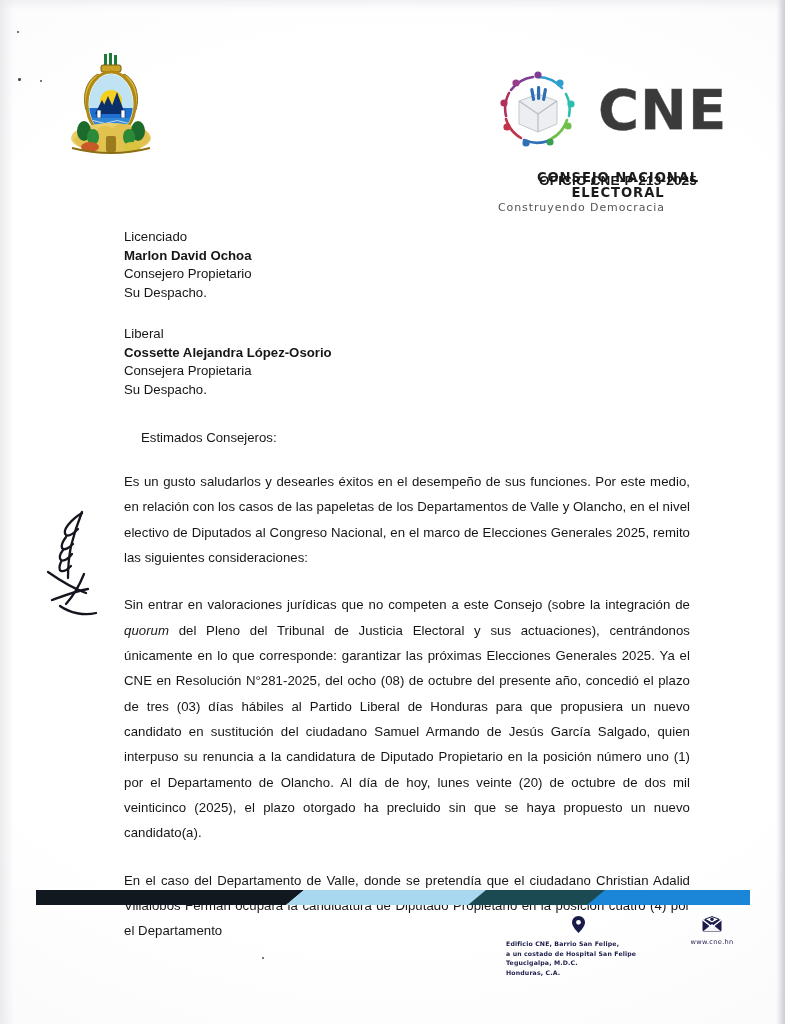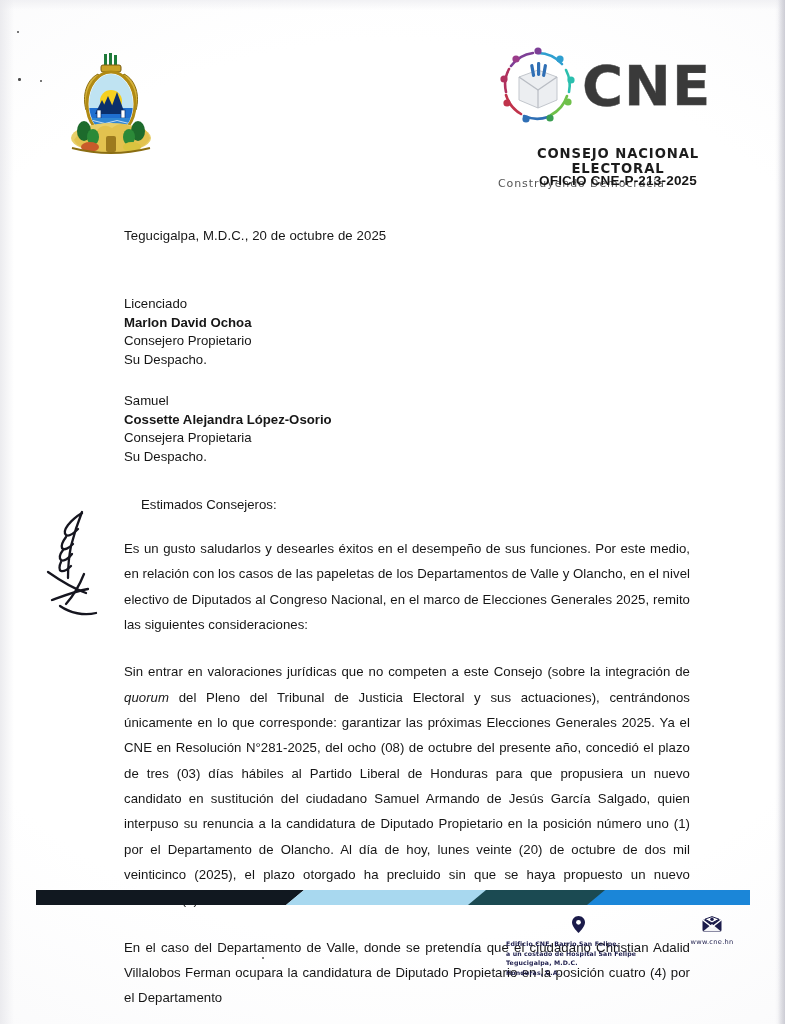--- a/index.html
+++ b/index.html
@@ -31,21 +31,21 @@
     position: absolute; top: 0; right: 0; width: 7px; height: 100%;
     background: linear-gradient(to right, rgba(205,205,212,.0), rgba(196,196,205,.75));
     pointer-events: none;
   }
 
   
   #header { position: absolute; top: 0; left: 0; right: 0; height: 200px; }
 
   #coat-of-arms { position: absolute; left: 62px; top: 52px; width: 98px; height: 104px; }
   #cne-logo-block { position: absolute; left: 498px; top: 46px; width: 240px; }
-  #cne-logo-row { display: flex; align-items: center; gap: 4px; }
+  #cne-logo-row { display: flex; align-items: center; gap: 20px; margin-top: 24px; }
   #cne-emblem { width: 80px; height: 80px; flex: 0 0 80px; }
   #cne-wordmark {
     font-size: 56px; font-weight: bold; letter-spacing: 1px;
     color: #3a3a3a; line-height: 1;
     font-family: "DejaVu Sans", sans-serif;
     -webkit-text-stroke: 0.4px #555;
   }
   #cne-subtitle {
     text-align: center; font-size: 13.2px; font-weight: bold;
     letter-spacing: .9px; color: #1c1c1c; margin-top: 20px;
@@ -219,31 +219,30 @@
       <path d="M25 62 C23 66 23 70 25 71 C28 72 32 69 35 66"></path>
       <path d="M12 72 C22 79 36 88 50 93"></path>
       <path d="M48 74 C44 84 38 95 30 104"></path>
       <path d="M16 100 C27 96 40 91 52 89"></path>
       <path d="M24 106 C34 113 48 116 60 113"></path>
     </g>
   </svg>
 
   <div id="letter-body">
 
-    <p class="dateline">Tegucigalpa, M.D.C., 20 de octubre de 2025</p>
 
     <div class="addressee">
       <span class="line">Licenciado</span>
       <span class="line name">Marlon David Ochoa</span>
       <span class="line">Consejero Propietario</span>
       <span class="line">Su Despacho.</span>
     </div>
 
     <div class="addressee">
-      <span class="line">Samuel</span>
+      <span class="line">Liberal</span>
       <span class="line name">Cossette Alejandra López-Osorio</span>
       <span class="line">Consejera Propietaria</span>
       <span class="line">Su Despacho.</span>
     </div>
 
     <p class="salutation">Estimados Consejeros:</p>
 
     <p class="para">Es un gusto saludarlos y desearles éxitos en el desempeño de sus funciones. Por este medio, en relación con los casos de las papeletas de los Departamentos de Valle y Olancho, en el nivel electivo de Diputados al Congreso Nacional, en el marco de Elecciones Generales 2025, remito las siguientes consideraciones:</p>
 
     <p class="para"><span>Sin entrar en valoraciones jurídicas que no competen a este Consejo (sobre la integración de </span><em>quorum</em><span> del Pleno del Tribunal de Justicia Electoral y sus actuaciones), centrándonos únicamente en lo que corresponde: garantizar las próximas Elecciones Generales 2025. Ya el CNE en Resolución N°281-2025, del ocho (08) de octubre del presente año, concedió el plazo de tres (03) días hábiles al Partido Liberal de Honduras para que propusiera un nuevo candidato en sustitución del ciudadano Samuel Armando de Jesús García Salgado, quien interpuso su renuncia a la candidatura de Diputado Propietario en la posición número uno (1) por el Departamento de Olancho. Al día de hoy, lunes veinte (20) de octubre de dos mil veinticinco (2025), el plazo otorgado ha precluido sin que se haya propuesto un nuevo candidato(a).</span></p>

